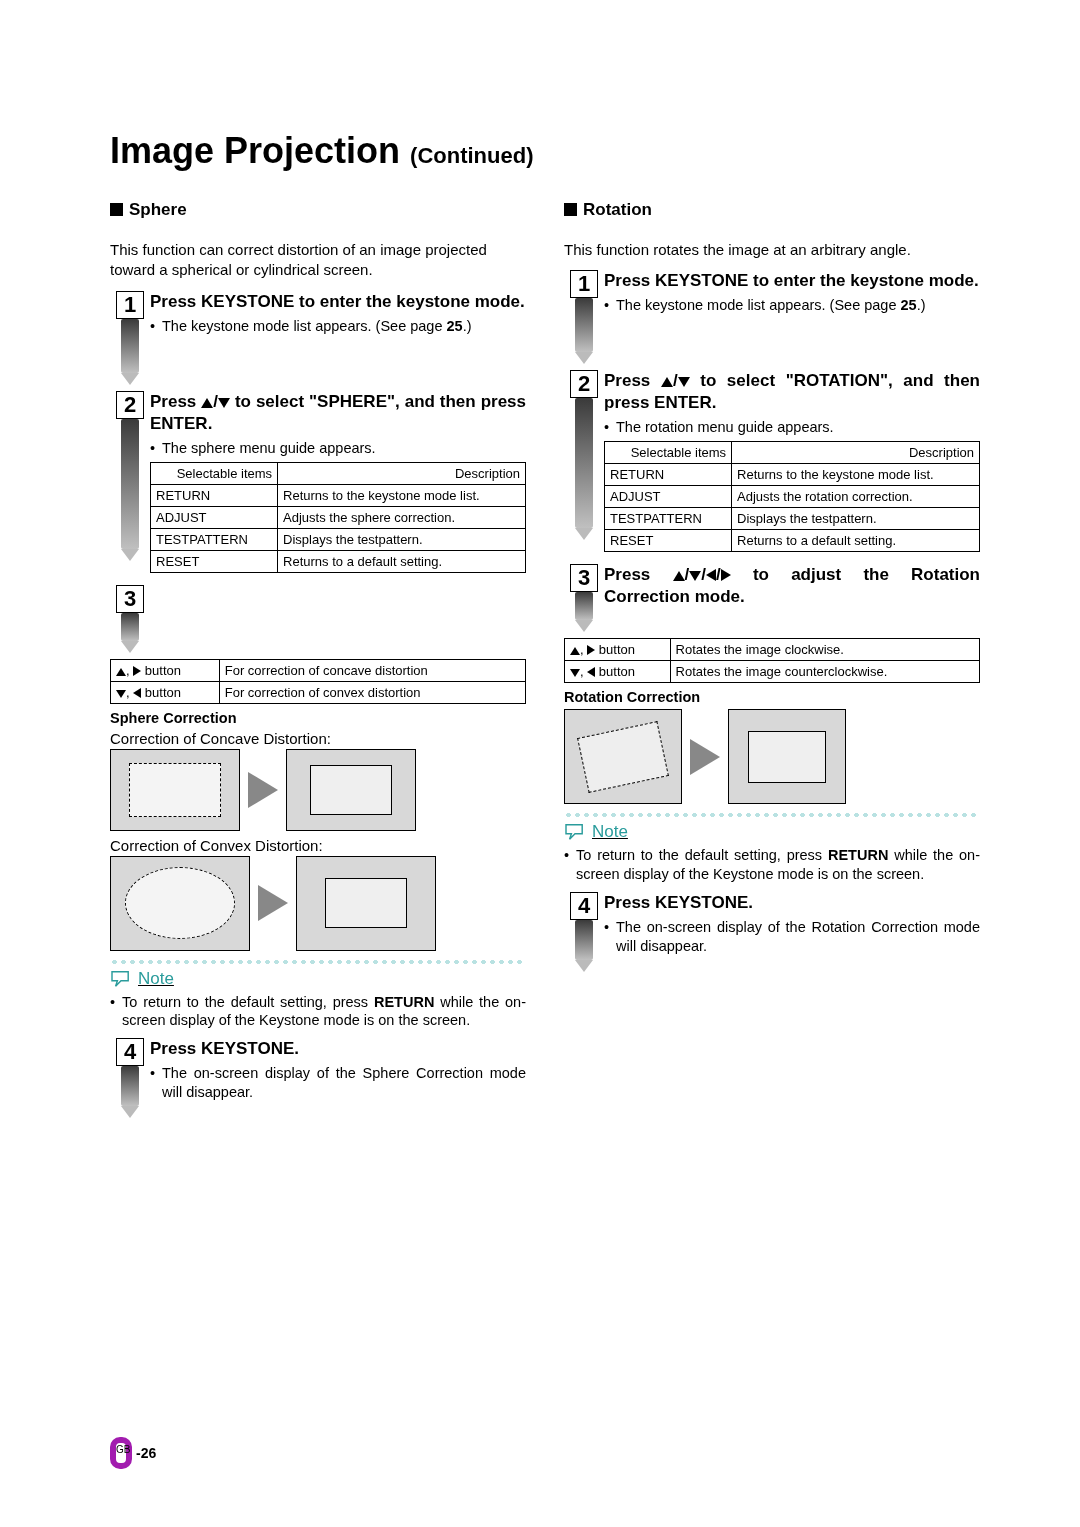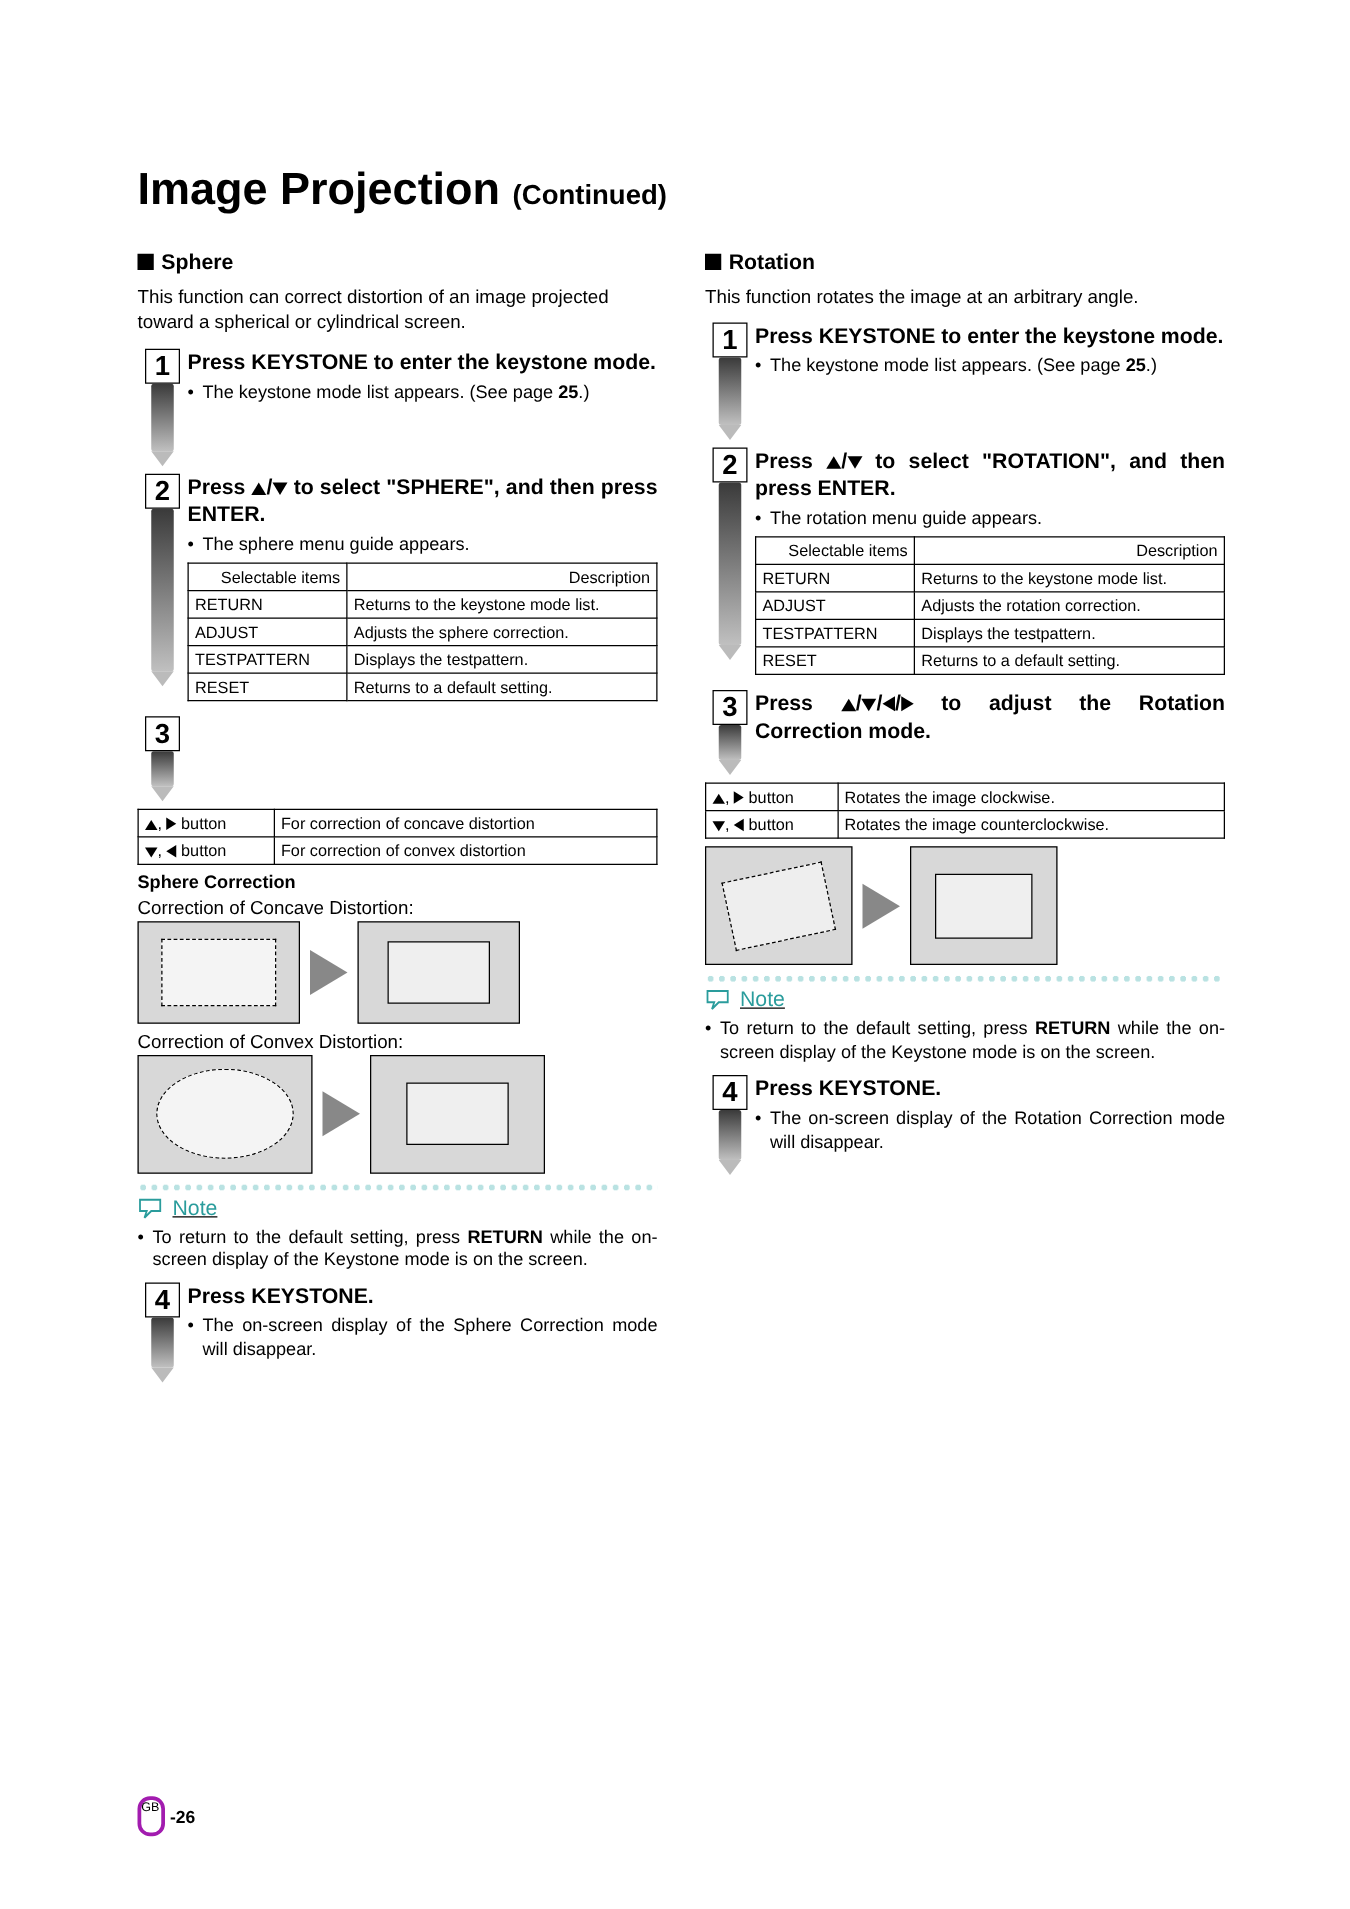--- a/index.html
+++ b/index.html
@@ -12,21 +12,21 @@
     padding: 130px 100px 60px 110px;
     position: relative;
   }
   .page-title { font-size: 36px; margin-bottom: 28px; }
   .page-title .main { font-weight: 700; }
   .page-title .sub { font-size: 22px; font-weight: 700; }
 
   .cols { display: flex; gap: 38px; }
   .col { flex: 1 1 50%; min-width: 0; }
 
-  .sec-head { font-weight: 700; font-size: 17px; margin-bottom: 8px; }
+  .sec-head { font-weight: 700; font-size: 17px; margin-bottom: 20px; }
   .sq { display:inline-block; width:13px; height:13px; background:#000; margin-right:6px; vertical-align:-1px; }
   .intro { font-size: 15px; line-height: 1.35; margin-bottom: 10px; }
 
   .step { display:flex; align-items:flex-start; margin-bottom:6px; position:relative; }
   .step .num-wrap { width:40px; flex:0 0 40px; display:flex; flex-direction:column; align-items:center; }
   .step-num {
     width:28px; height:28px; border:1px solid #000; font-size:22px; font-weight:700;
     text-align:center; line-height:26px; background:#fff;
   }
   .step .bar { width:18px; height:54px; background:linear-gradient(#3a3a3a,#c0c0c0); margin-top:0; border-radius:2px; }
@@ -65,22 +65,22 @@
   }
   .note-line { display:flex; align-items:center; gap:6px; margin-bottom:4px;text-decoration:underline;}
   .note-icon { width:22px; height:18px; display:inline-block; position:relative;}
   .note-icon svg { width:22px; height:18px; }
   .note-label { color:#2a9c9c; font-size:17px; font-weight:400;}
   .note-text { font-size:14.5px; line-height:1.3; text-align: justify;}
 
   .footer {
     position:absolute; left:110px; bottom:58px; font-size:14px; display:flex; align-items:center; gap:4px;
   }
-  .gb { display:inline-block; width:22px; height:32px; border:3px solid #a21caf; border-radius:10px;
-        font-size:10px; text-align:left; line-height:14px; font-family:Arial; }
+  .gb { display:inline-block; width:22px; height:32px; border:6px solid #a21caf; border-radius:10px;
+        font-size:10px; text-align:center; line-height:14px; font-family:Arial; }
 
   .tri { display:inline-block; width:0; height:0; vertical-align:-1px; }
   .tri-up { border-bottom:10px solid #000; border-left:6px solid transparent; border-right:6px solid transparent;}
   .tri-down { border-top:10px solid #000; border-left:6px solid transparent; border-right:6px solid transparent;}
   .tri-left { border-right:10px solid #000; border-top:6px solid transparent; border-bottom:6px solid transparent;}
   .tri-right { border-left:10px solid #000; border-top:6px solid transparent; border-bottom:6px solid transparent;}
   .tri-sm .tri-up{border-bottom-width:8px;border-left-width:5px;border-right-width:5px;}
   .tri-sm .tri-down{border-top-width:8px;border-left-width:5px;border-right-width:5px;}
   .tri-sm .tri-left{border-right-width:8px;border-top-width:5px;border-bottom-width:5px;}
   .tri-sm .tri-right{border-left-width:8px;border-top-width:5px;border-bottom-width:5px;}
@@ -343,20 +343,21 @@
         <td><span class="tri tri-up"></span><span>, </span><span class="tri tri-right"></span><span> button</span></td>
         <td>Rotates the image clockwise.</td>
       </tr>
       <tr>
         <td><span class="tri tri-down"></span><span>, </span><span class="tri tri-left"></span><span> button</span></td>
         <td>Rotates the image counterclockwise.</td>
       </tr>
     </tbody>
       </table>
 
+    <div class="mini-head">Rotation Correction</div>
     <div class="diagram-row">
       <div class="rot-box">
           <div class="rot-dashed"></div>
         </div>
       <div class="big-arrow"></div>
       <div class="rot-box">
           <div class="rot-solid"></div>
         </div>
     </div>
 

